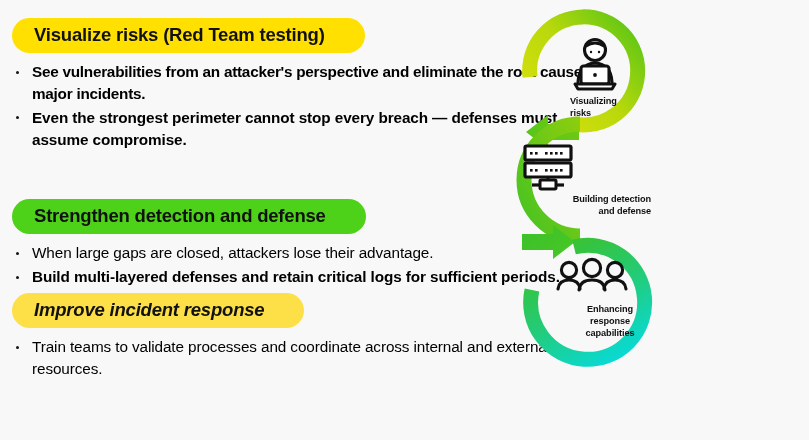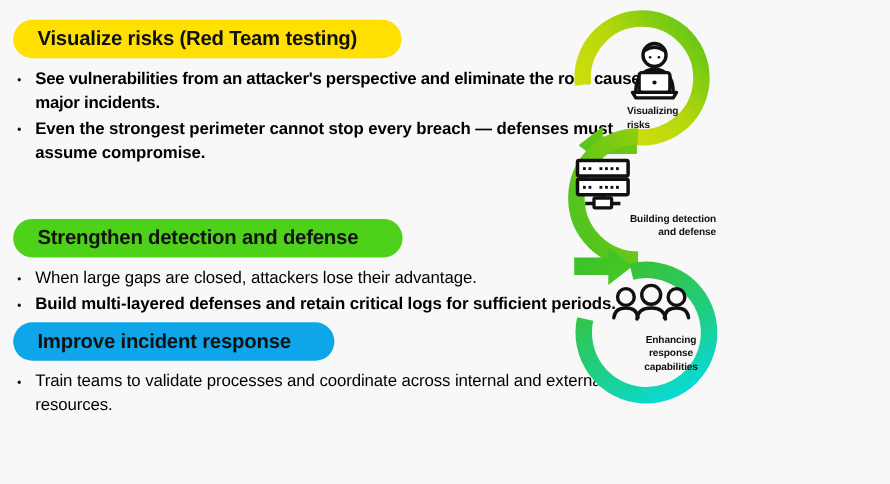--- a/index.html
+++ b/index.html
@@ -133,21 +133,21 @@
           <span>When large gaps are closed, attackers lose their advantage.</span>
         </li>
         <li>
           <span class="dot"></span>
           <span>Build multi-layered defenses and retain critical logs for sufficient periods.</span>
         </li>
       </ul>
     </div>
 
     <div class="section" id="section-2" style="top:293px;">
-      <div class="pill wide" id="pill-2" style="background: #0ea5e9;">Improve incident response</div>
+      <div class="pill wide" id="pill-2" style="background: #fde047; font-style: italic;">Improve incident response</div>
       <ul class="bullets">
         <li>
           <span class="dot"></span>
           <span>Train teams to validate processes and coordinate across internal and external resources.</span>
         </li>
       </ul>
     </div>
   </div>
 
   <div id="diagram">

